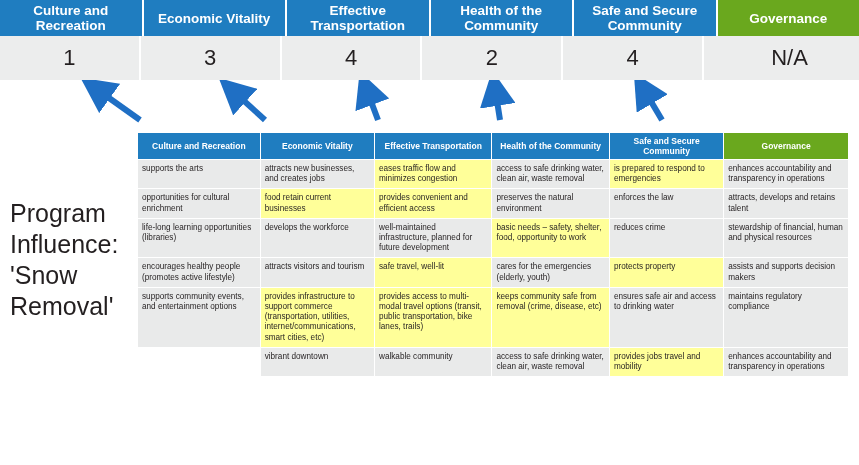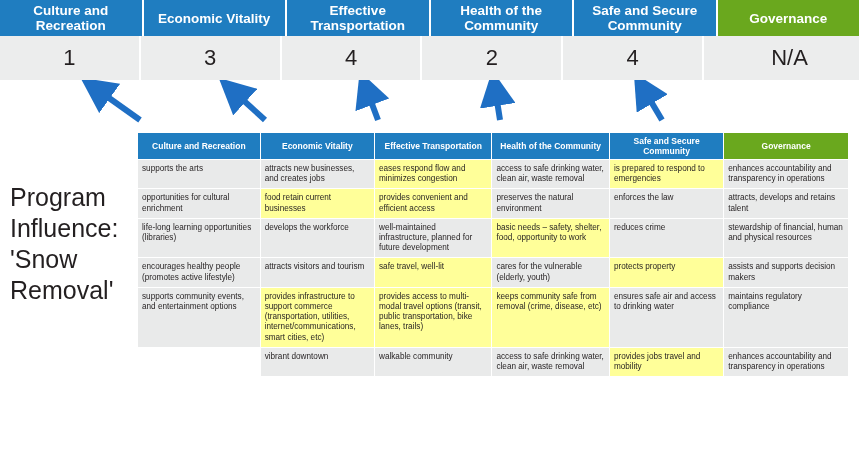--- a/index.html
+++ b/index.html
@@ -68,21 +68,21 @@
     left: 0;
     top: 80px;
     width: 859px;
     height: 55px;
   }
 
   
   #caption {
     position: absolute;
     left: 10px;
-    top: 182px;
+    top: 198px;
     width: 125px;
     font-size: 25px;
     line-height: 31px;
     color: #231f20;
     text-align: left;
   }
 
   
   #matrix {
     position: absolute;
@@ -184,21 +184,21 @@
         <th style="background: rgb(31, 125, 192);">Effective Transportation</th>
         <th style="background: rgb(31, 125, 192);">Health of the Community</th>
         <th style="background: rgb(31, 125, 192);">Safe and Secure Community</th>
         <th style="background: rgb(106, 168, 30);">Governance</th>
       </tr>
   </thead>
   <tbody>
       <tr>
         <td>supports the arts</td>
         <td>attracts new businesses, and creates jobs</td>
-        <td class="hl">eases respond flow and minimizes congestion</td>
+        <td class="hl">eases traffic flow and minimizes congestion</td>
         <td>access to safe drinking water, clean air, waste removal</td>
         <td class="hl">is prepared to respond to emergencies</td>
         <td>enhances accountability and transparency in operations</td>
       </tr>
       <tr>
         <td>opportunities for cultural enrichment</td>
         <td class="hl">food retain current businesses</td>
         <td class="hl">provides convenient and efficient access</td>
         <td>preserves the natural environment</td>
         <td>enforces the law</td>
@@ -209,21 +209,21 @@
         <td>develops the workforce</td>
         <td>well-maintained infrastructure, planned for future development</td>
         <td class="hl">basic needs – safety, shelter, food, opportunity to work</td>
         <td>reduces crime</td>
         <td>stewardship of financial, human and physical resources</td>
       </tr>
       <tr>
         <td>encourages healthy people (promotes active lifestyle)</td>
         <td>attracts visitors and tourism</td>
         <td class="hl">safe travel, well-lit</td>
-        <td>cares for the vulnerable (elderly, youth)</td>
+        <td>cares for the emergencies (elderly, youth)</td>
         <td class="hl">protects property</td>
         <td>assists and supports decision makers</td>
       </tr>
       <tr>
         <td>supports community events, and entertainment options</td>
         <td class="hl">provides infrastructure to support commerce (transportation, utilities, internet/communications, smart cities, etc)</td>
         <td class="hl">provides access to multi-modal travel options (transit, public transportation, bike lanes, trails)</td>
         <td class="hl">keeps community safe from removal (crime, disease, etc)</td>
         <td>ensures safe air and access to drinking water</td>
         <td>maintains regulatory compliance</td>

